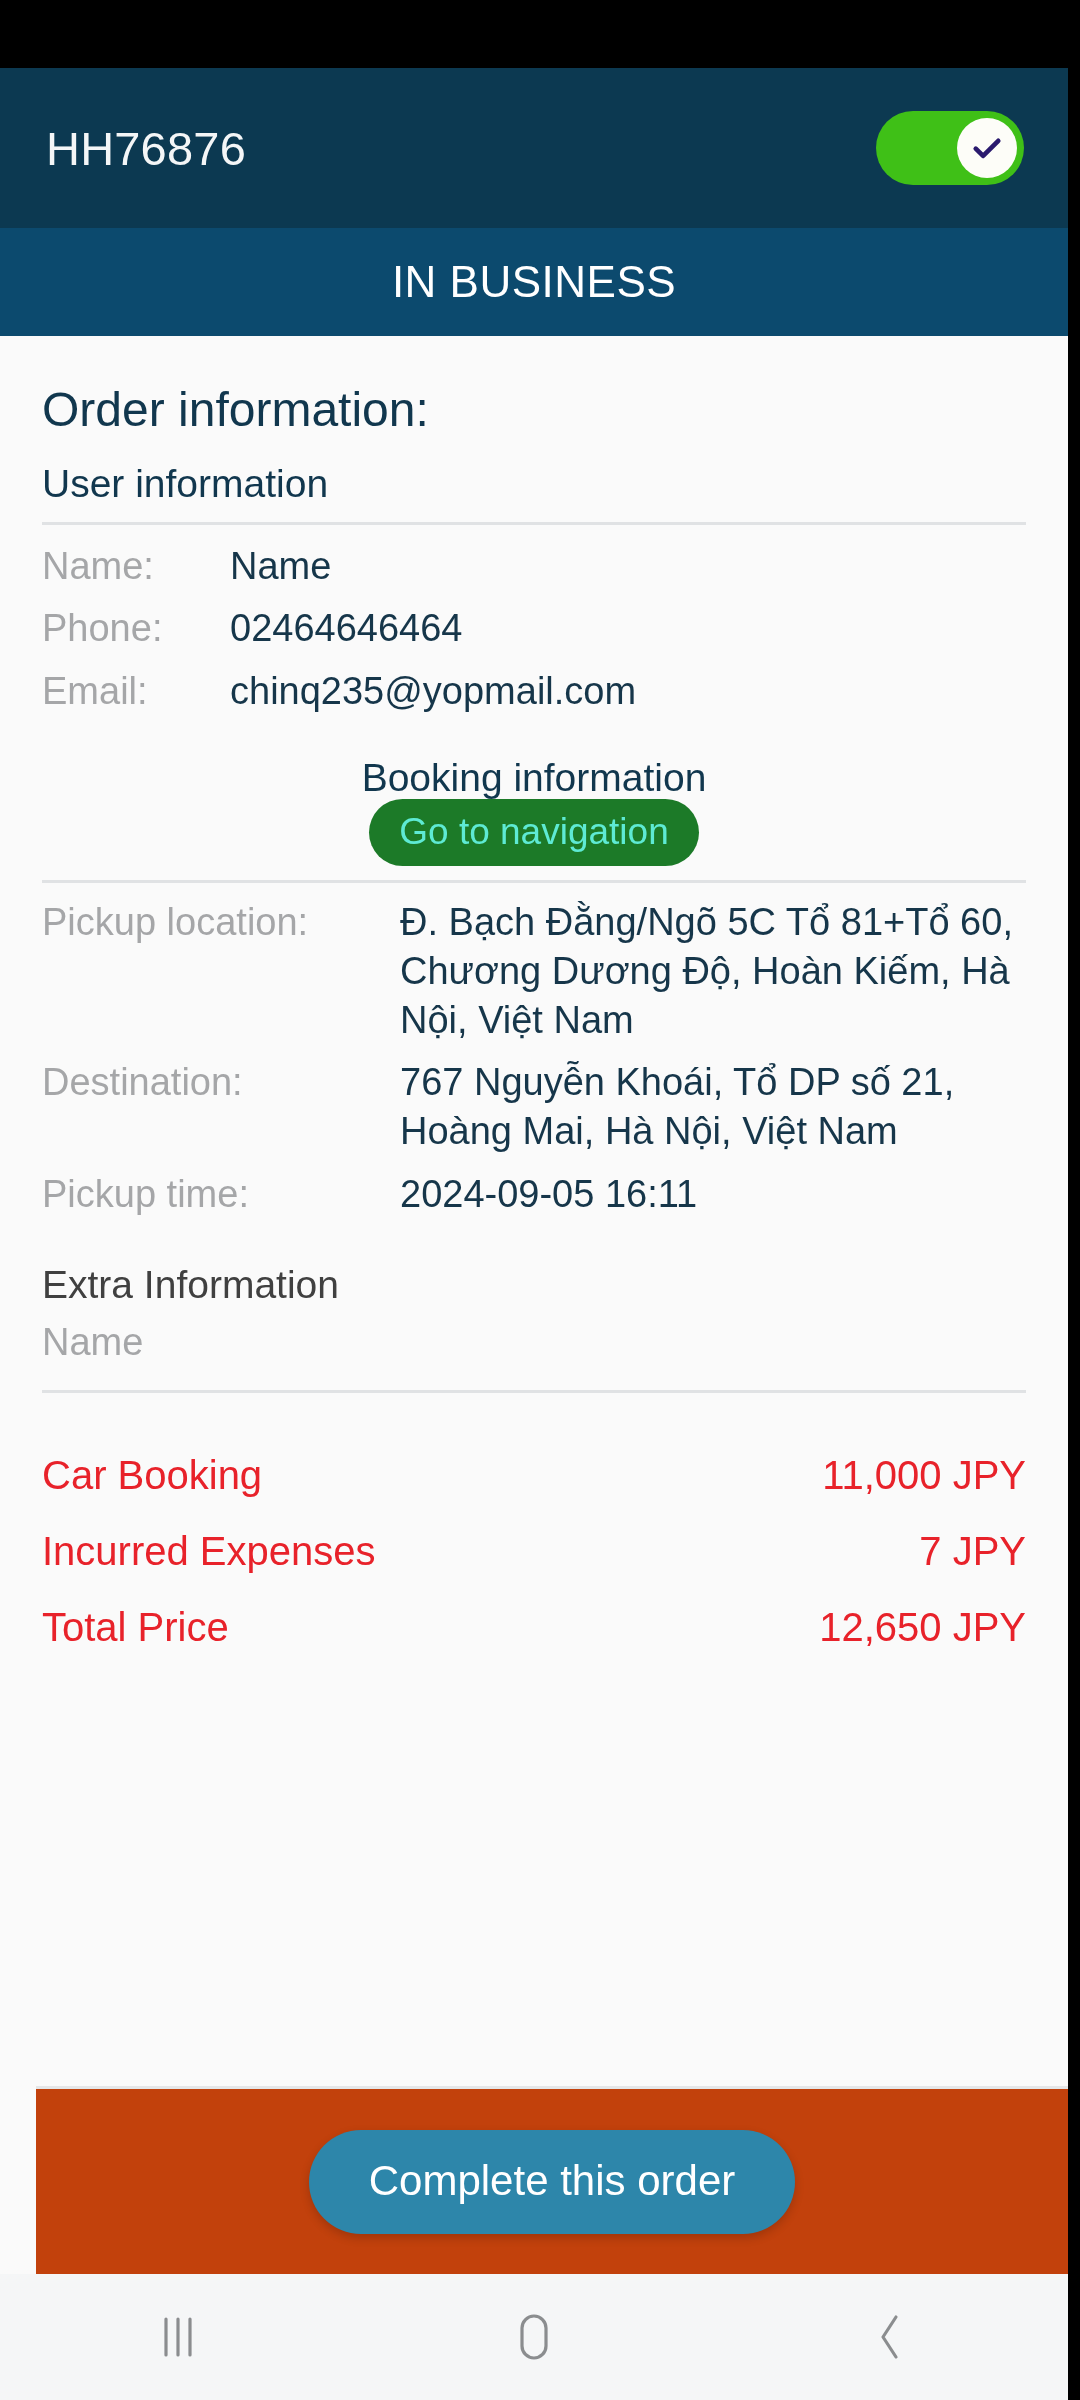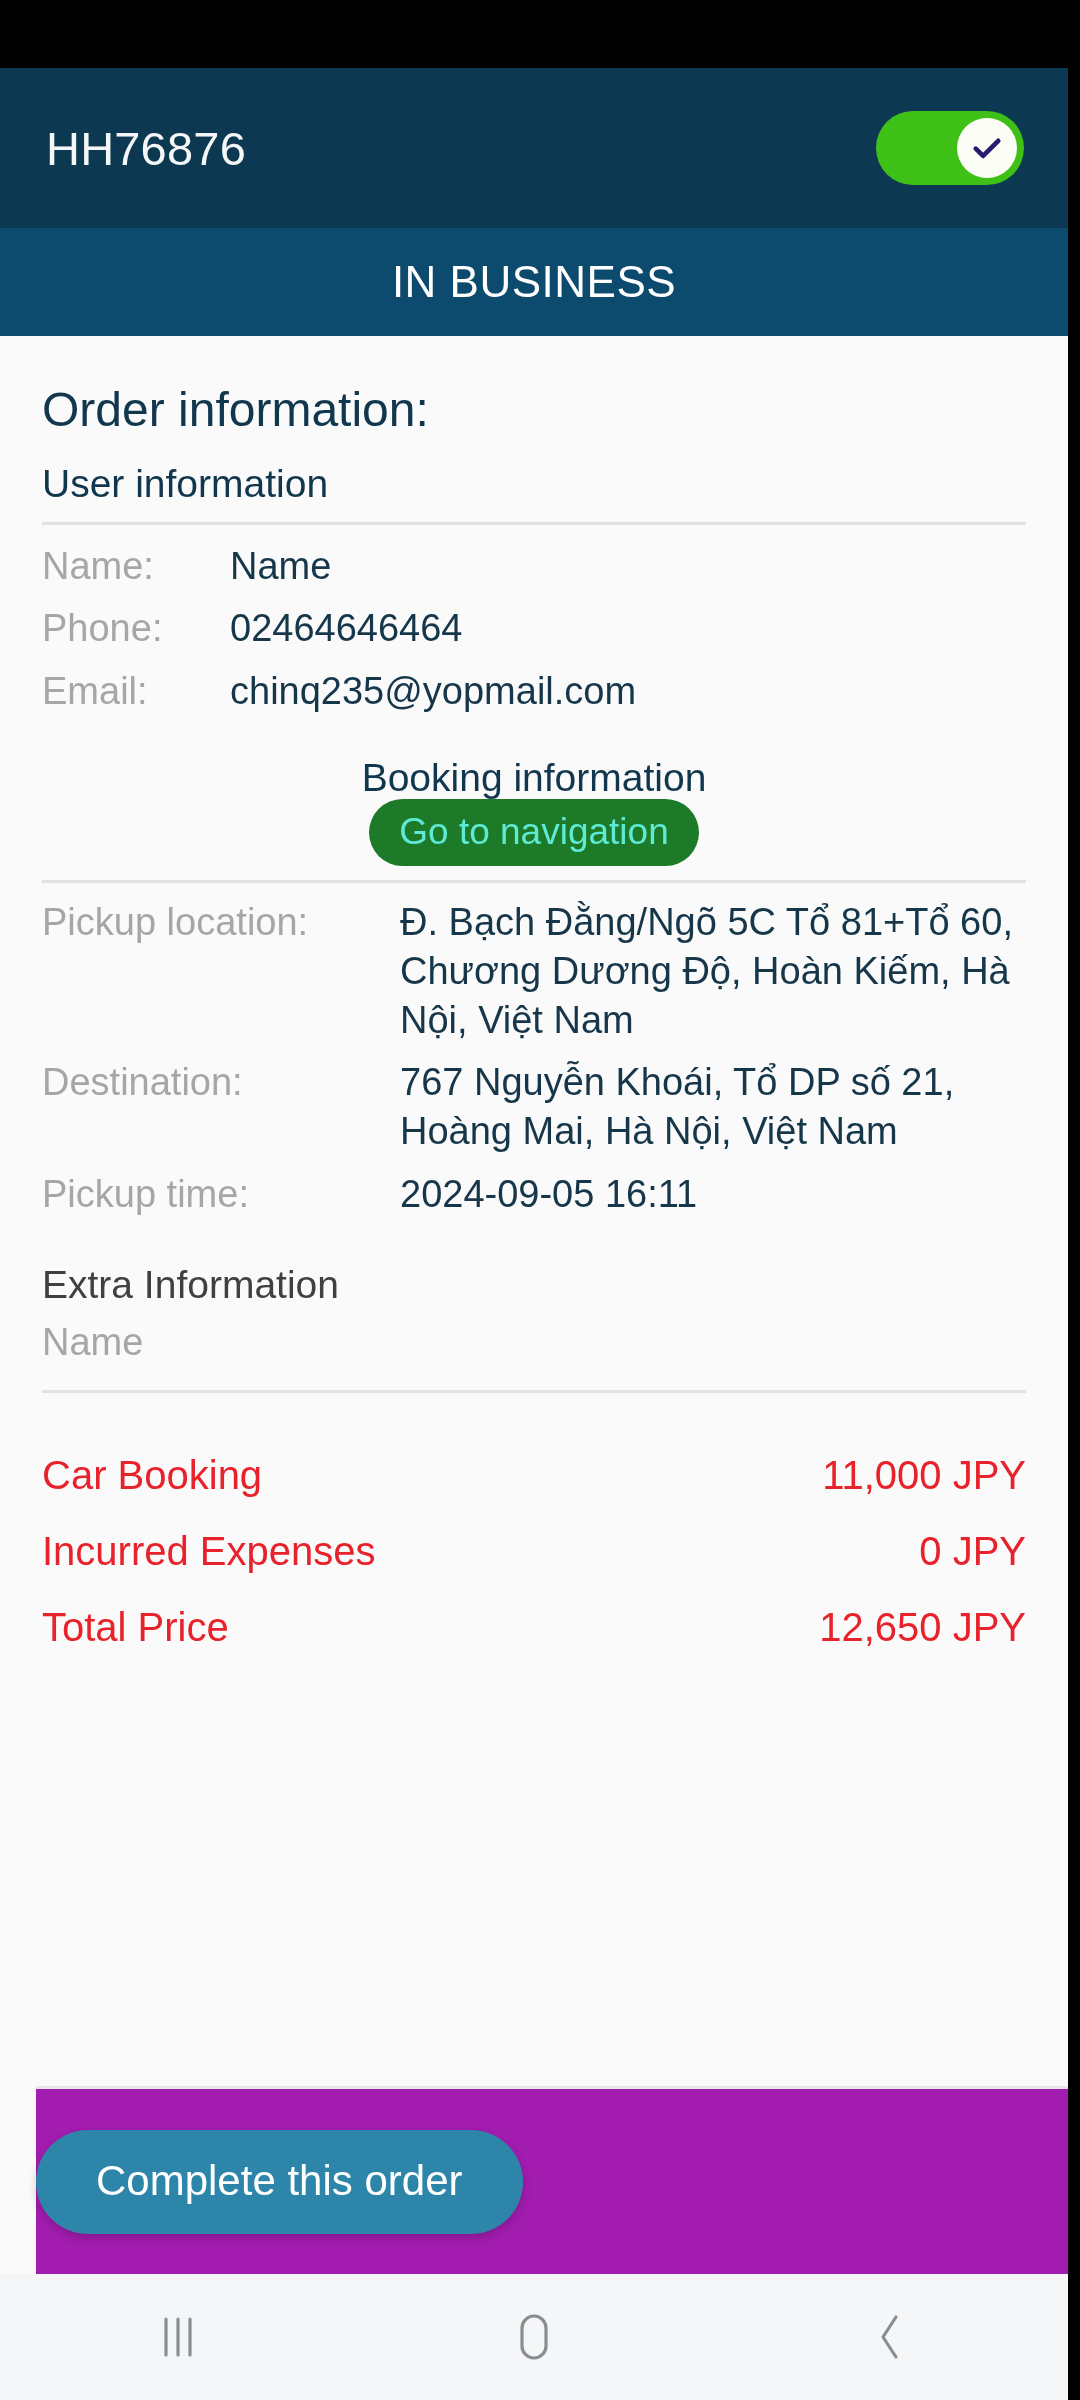--- a/index.html
+++ b/index.html
@@ -188,25 +188,25 @@
     color: #e8222a;
     font-size: 40px;
     font-weight: 400;
     line-height: 1.1;
   }
 
   
   .action-bar {
     flex: 0 0 188px;
     height: 188px;
-    background: #a21caf;
+    background: #c2410c;
     border-top: 3px solid #e4e6e8;
     display: flex;
     align-items: center;
-    justify-content: flex-start;
+    justify-content: center;
     margin-left: 36px;
   }
   .btn-complete {
     background: #2d86aa;
     color: #ffffff;
     font-size: 42px;
     font-weight: 400;
     border: none;
     border-radius: 60px;
     padding: 30px 60px 32px 60px;
@@ -302,21 +302,21 @@
     <div class="note-field">Name</div>
     <div class="divider"></div>
 
     <div class="prices">
       <div class="price-row">
         <span class="price-label">Car Booking</span>
         <span class="price-value">11,000 JPY</span>
       </div>
       <div class="price-row">
         <span class="price-label">Incurred Expenses</span>
-        <span class="price-value">0 JPY</span>
+        <span class="price-value">7 JPY</span>
       </div>
       <div class="price-row">
         <span class="price-label">Total Price</span>
         <span class="price-value">12,650 JPY</span>
       </div>
     </div>
 
   </div>
 
   <div class="action-bar">

